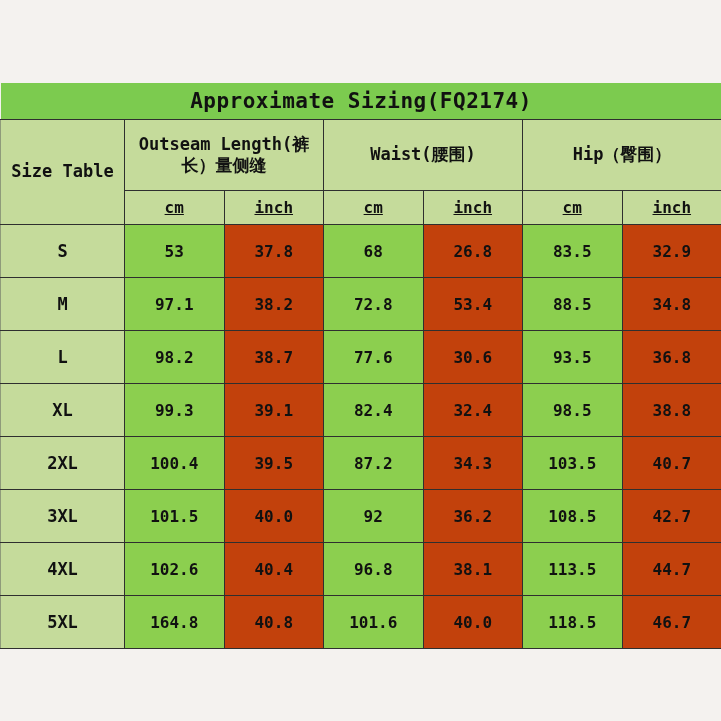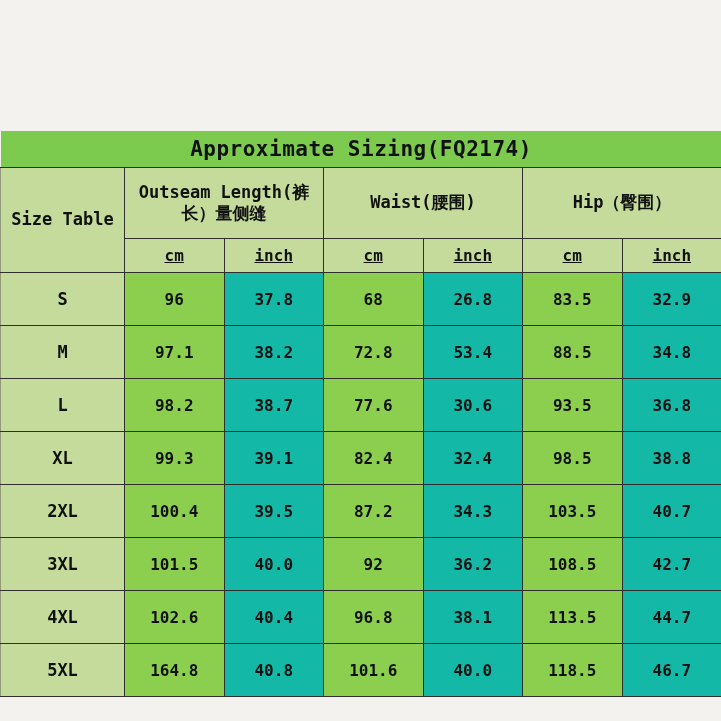--- a/index.html
+++ b/index.html
@@ -18,21 +18,20 @@
     position: absolute;
     top: 83px;
     left: 0;
     width: 721px;
   }
 
   table.sizing-table {
     border-collapse: collapse;
     width: 721px;
     table-layout: fixed;
-    margin-top: 48px;
   }
 
   table.sizing-table td,
   table.sizing-table th {
     border: 1px solid #2f2f2f;
     text-align: center;
     vertical-align: middle;
     font-weight: bold;
     color: #111111;
     padding: 0;
@@ -75,21 +74,21 @@
   }
   .cell-size {
     background: #c5db9b;
     font-size: 17px;
   }
   .cell-cm {
     background: #8ccf4f;
     font-size: 16px;
   }
   .cell-inch {
-    background: #14b8a6;
+    background: #c2410c;
     font-size: 16px;
   }
 
   
   col.c-size  { width: 124px; }
   col.c-data  { width: 99.5px; }
 
   
   table.sizing-table tr.data-row td:first-child,
   table.sizing-table tr.head-row td:first-child {
@@ -128,21 +127,21 @@
         <td class="head-cell head-unit">cm</td>
         <td class="head-cell head-unit">inch</td>
         <td class="head-cell head-unit">cm</td>
         <td class="head-cell head-unit">inch</td>
         <td class="head-cell head-unit">cm</td>
         <td class="head-cell head-unit">inch</td>
       </tr>
 
     <tr class="data-row">
           <td class="cell-size">S</td>
-          <td class="cell-cm">96</td>
+          <td class="cell-cm">53</td>
           <td class="cell-inch">37.8</td>
           <td class="cell-cm">68</td>
           <td class="cell-inch">26.8</td>
           <td class="cell-cm">83.5</td>
           <td class="cell-inch">32.9</td>
         </tr>
         <tr class="data-row">
           <td class="cell-size">M</td>
           <td class="cell-cm">97.1</td>
           <td class="cell-inch">38.2</td>

